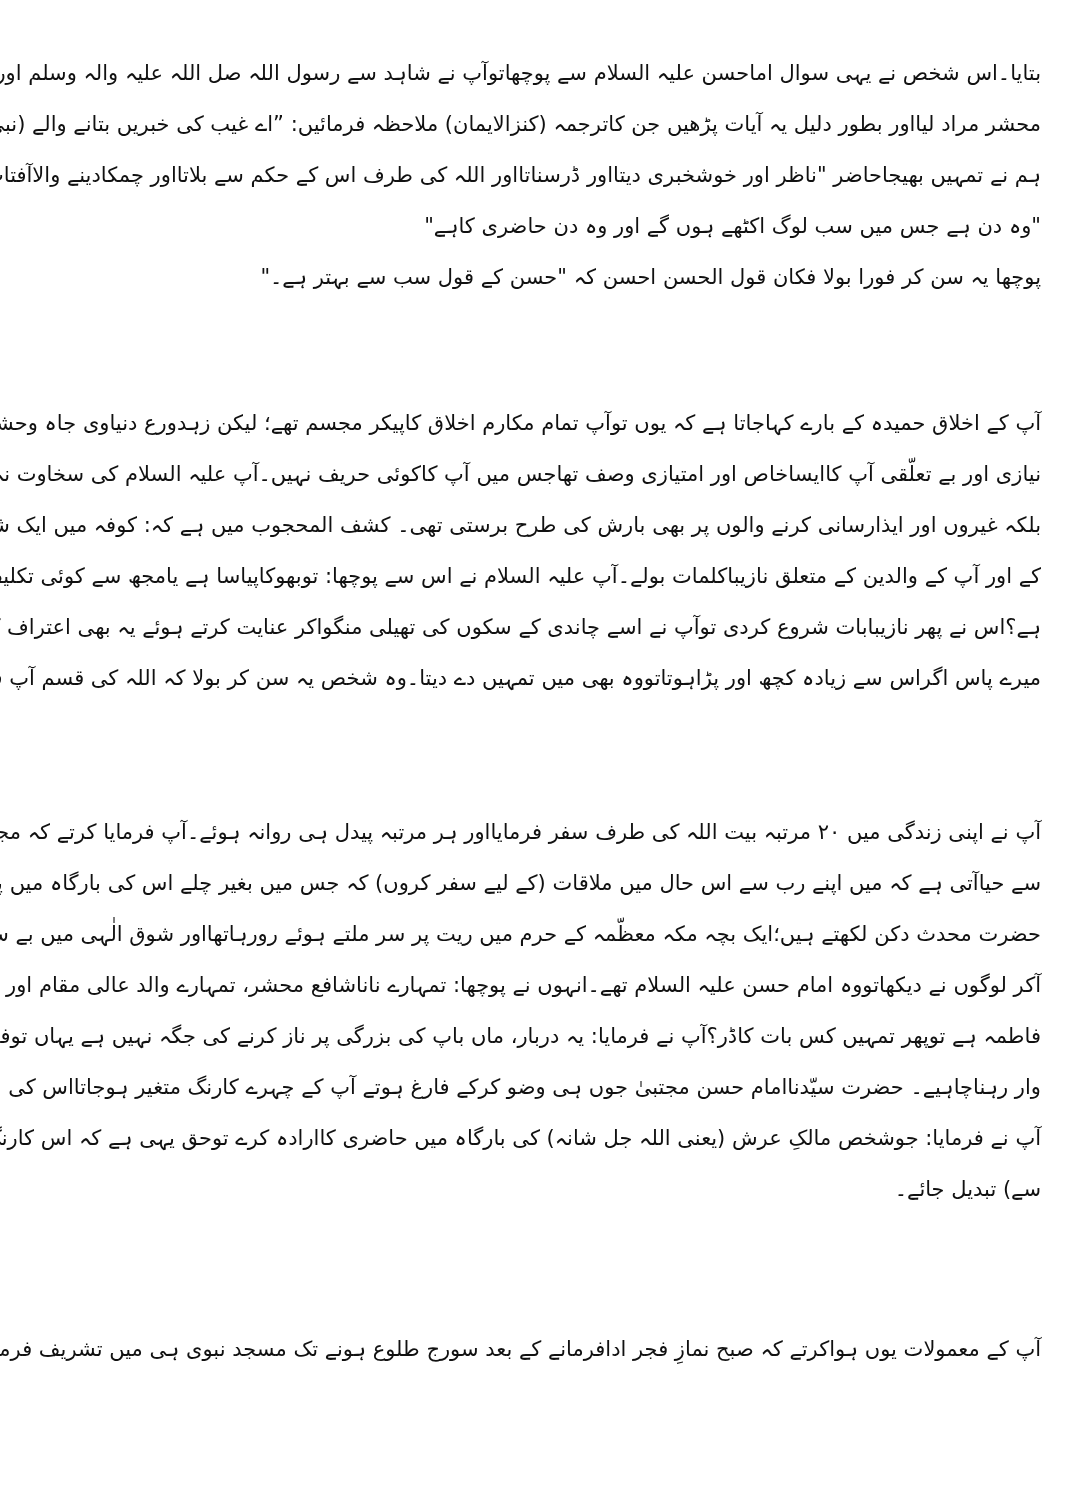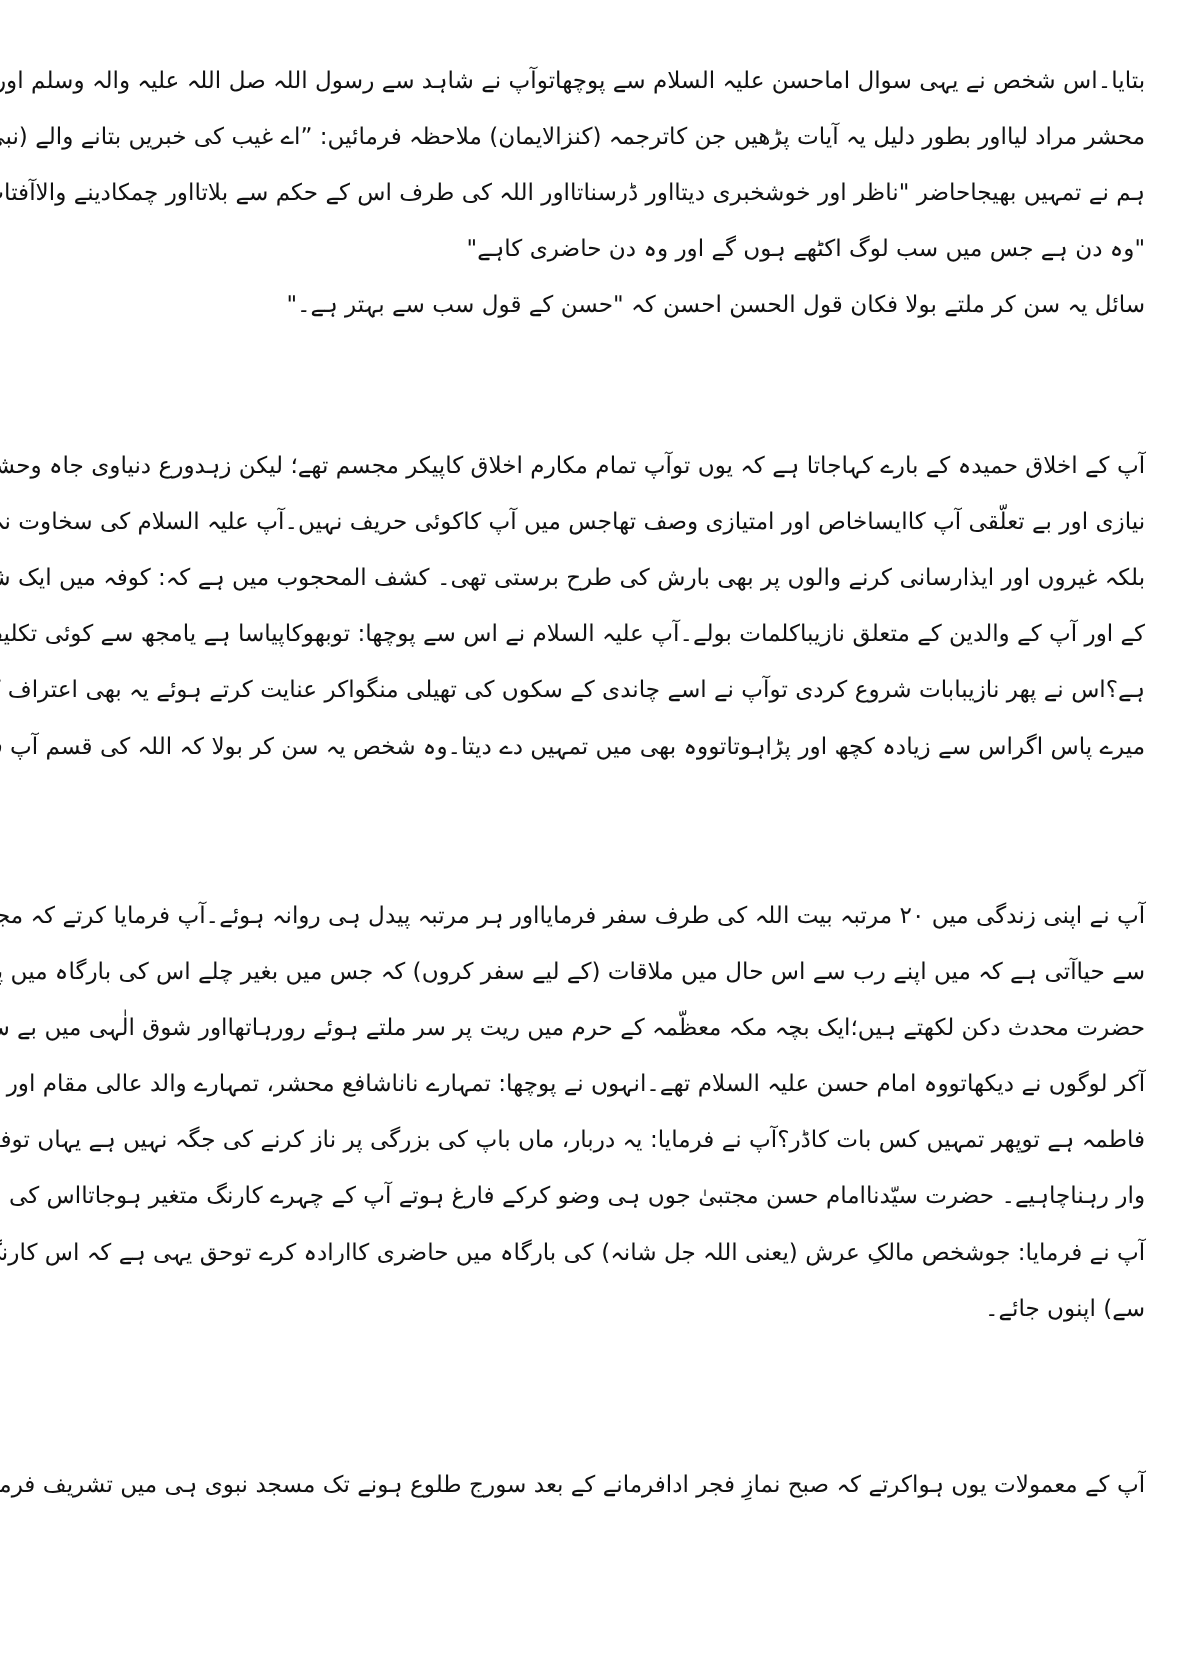--- a/index.html
+++ b/index.html
@@ -32,21 +32,21 @@
 </head>
 <body>
 
 <div class="page">
 
   <div class="para">
     <span class="line">بتایا۔اس شخص نے یہی سوال اماحسن علیہ السلام سے پوچھاتوآپ نے شاہد سے رسول اللہ صل اللہ علیہ والہ وسلم اور مشہود سے روز</span>
     <span class="line">محشر مراد لیااور بطور دلیل یہ آیات پڑھیں جن کاترجمہ (کنزالایمان) ملاحظہ فرمائیں: ”اے غیب کی خبریں بتانے والے (نبی) بے شک</span>
     <span class="line">ہم نے تمہیں بھیجاحاضر "ناظر اور خوشخبری دیتااور ڈرسناتااور اللہ کی طرف اس کے حکم سے بلاتااور چمکادینے والاآفتاب"</span>
     <span class="line last">"وہ دن ہے جس میں سب لوگ اکٹھے ہوں گے اور وہ دن حاضری کاہے"</span>
-    <span class="line last">سائل یہ سن کر ملتے بولا فکان قول الحسن احسن کہ "حسن کے قول سب سے بہتر ہے۔"</span>
+    <span class="line last">پوچھا یہ سن کر فورا بولا فکان قول الحسن احسن کہ "حسن کے قول سب سے بہتر ہے۔"</span>
   </div>
 
   <div class="gap-1"></div>
 
   <div class="para">
     <span class="line">آپ کے اخلاق حمیدہ کے بارے کہاجاتا ہے کہ یوں توآپ تمام مکارم اخلاق کاپیکر مجسم تھے؛ لیکن زہدورع دنیاوی جاہ وحشم سے بے</span>
     <span class="line">نیازی اور بے تعلّقی آپ کاایساخاص اور امتیازی وصف تھاجس میں آپ کاکوئی حریف نہیں۔آپ علیہ السلام کی سخاوت نہ صرف اپنوں</span>
     <span class="line">بلکہ غیروں اور ایذارسانی کرنے والوں پر بھی بارش کی طرح برستی تھی۔ کشف المحجوب میں ہے کہ: کوفہ میں ایک شخص نے آپ</span>
     <span class="line">کے اور آپ کے والدین کے متعلق نازیباکلمات بولے۔آپ علیہ السلام نے اس سے پوچھا: توبھوکاپیاسا ہے یامجھ سے کوئی تکلیف پہنچی</span>
     <span class="line">ہے؟اس نے پھر نازیبابات شروع کردی توآپ نے اسے چاندی کے سکوں کی تھیلی منگواکر عنایت کرتے ہوئے یہ بھی اعتراف کیاکہ</span>
@@ -56,21 +56,21 @@
   <div class="gap-2"></div>
 
   <div class="para">
     <span class="line">آپ نے اپنی زندگی میں ۲۰ مرتبہ بیت اللہ کی طرف سفر فرمایااور ہر مرتبہ پیدل ہی روانہ ہوئے۔آپ فرمایا کرتے کہ مجھے اس بات</span>
     <span class="line last">سے حیاآتی ہے کہ میں اپنے رب سے اس حال میں ملاقات (کے لیے سفر کروں) کہ جس میں بغیر چلے اس کی بارگاہ میں پہنچاہوں۔</span>
     <span class="line">حضرت محدث دکن لکھتے ہیں؛ایک بچہ مکہ معظّمہ کے حرم میں ریت پر سر ملتے ہوئے رورہاتھااور شوق الٰہی میں بے سدھ تھا۔نزدیک</span>
     <span class="line">آکر لوگوں نے دیکھاتووہ امام حسن علیہ السلام تھے۔انہوں نے پوچھا: تمہارے ناناشافع محشر، تمہارے والد عالی مقام اور تمہاری ماں</span>
     <span class="line">فاطمہ ہے توپھر تمہیں کس بات کاڈر؟آپ نے فرمایا: یہ دربار، ماں باپ کی بزرگی پر ناز کرنے کی جگہ نہیں ہے یہاں توفضل کاامید</span>
     <span class="line">وار رہناچاہیے۔ حضرت سیّدناامام حسن مجتبیٰ جوں ہی وضو کرکے فارغ ہوتے آپ کے چہرے کارنگ متغیر ہوجاتااس کی وجہ پوچھنے پر</span>
     <span class="line">آپ نے فرمایا: جوشخص مالکِ عرش (یعنی اللہ جل شانہ) کی بارگاہ میں حاضری کاارادہ کرے توحق یہی ہے کہ اس کارنگ (اللہ کی ہیبت</span>
-    <span class="line last">سے) اپنوں جائے۔</span>
+    <span class="line last">سے) تبدیل جائے۔</span>
   </div>
 
   <div class="gap-3"></div>
 
   <div class="para">
     <span class="line last">آپ کے معمولات یوں ہواکرتے کہ صبح نمازِ فجر ادافرمانے کے بعد سورج طلوع ہونے تک مسجد نبوی ہی میں تشریف فرمارہتے۔</span>
   </div>
 
 </div>
 

